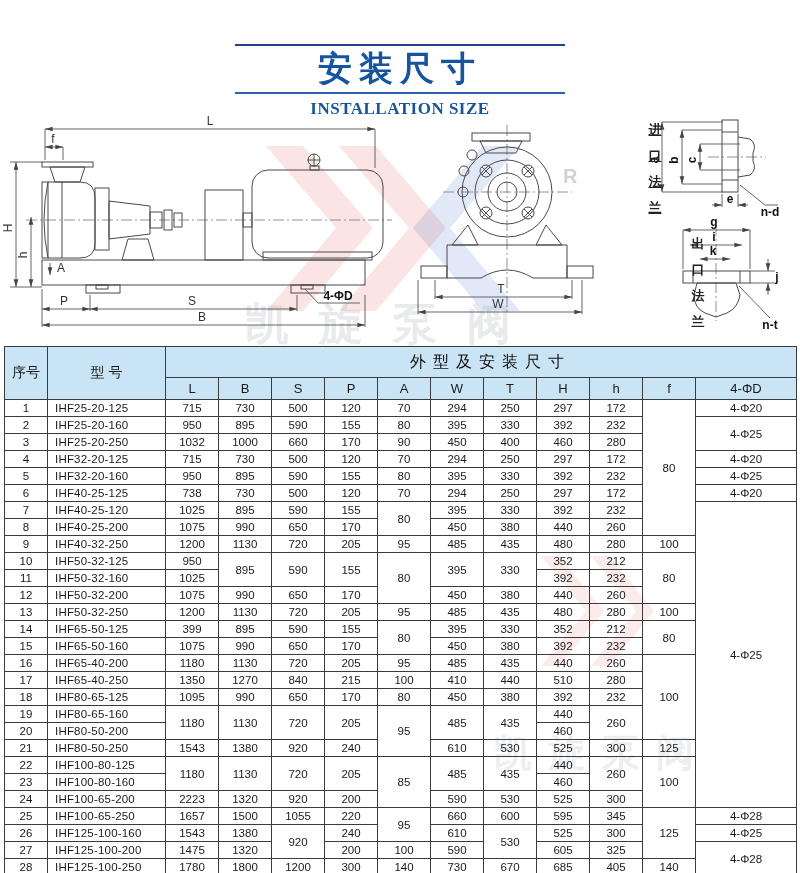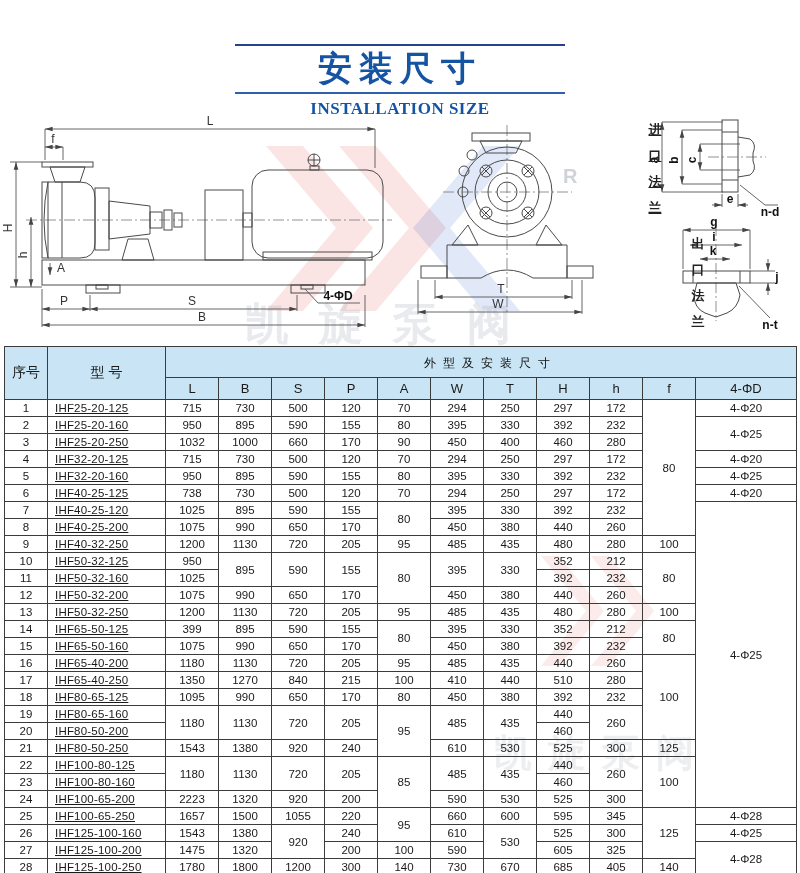--- a/index.html
+++ b/index.html
@@ -34,25 +34,25 @@
   table.dim{position:relative;z-index:1;border-collapse:collapse;table-layout:fixed;
       width:792px;height:523px;background:transparent;}
   table.dim th,table.dim td{border:1px solid #3b3b3b;text-align:center;padding:0;
       color:#1a1a1a;overflow:hidden;}
   table.dim thead th{background:#c9e4f4;font-weight:normal;}
   tr.h1{height:31px;}
   tr.h2{height:22px;}
   tr.h2 th{font-size:13px;}
   th.no-h,th.model-h{font-size:14px;}
   th.group-h{position:relative;}
-  .gtitle{font-size:12px;letter-spacing:7px;color:#111;margin-left:19px;}
+  .gtitle{font-size:16px;letter-spacing:7px;color:#111;margin-left:19px;}
   .speed{position:absolute;right:8px;top:50%;transform:translateY(-50%);font-size:14px;color:#111;margin-top:31px;}
   .speed em{font-style:normal;color:#e02128;font-size:20px;letter-spacing:1px;}
   table.dim tbody td{font-size:11.5px;height:16px;}
-  table.dim td.model{text-align:left;padding-left:7px;letter-spacing:0.2px;text-decoration:underline;}
+  table.dim td.model{text-align:left;padding-left:7px;letter-spacing:0.2px;}
   
   .ln{stroke:#4a4a4a;stroke-width:1;fill:none;}
   .dim-ln{stroke:#555;stroke-width:0.9;fill:none;}
   .cl{stroke:#777;stroke-width:0.8;fill:none;stroke-dasharray:11 3 2 3;}
   .dtxt{font-size:12px;fill:#333;}
   .dtxt-b{font-size:12px;fill:#111;font-weight:bold;}
 </style>
 </head>
 <body>
 

